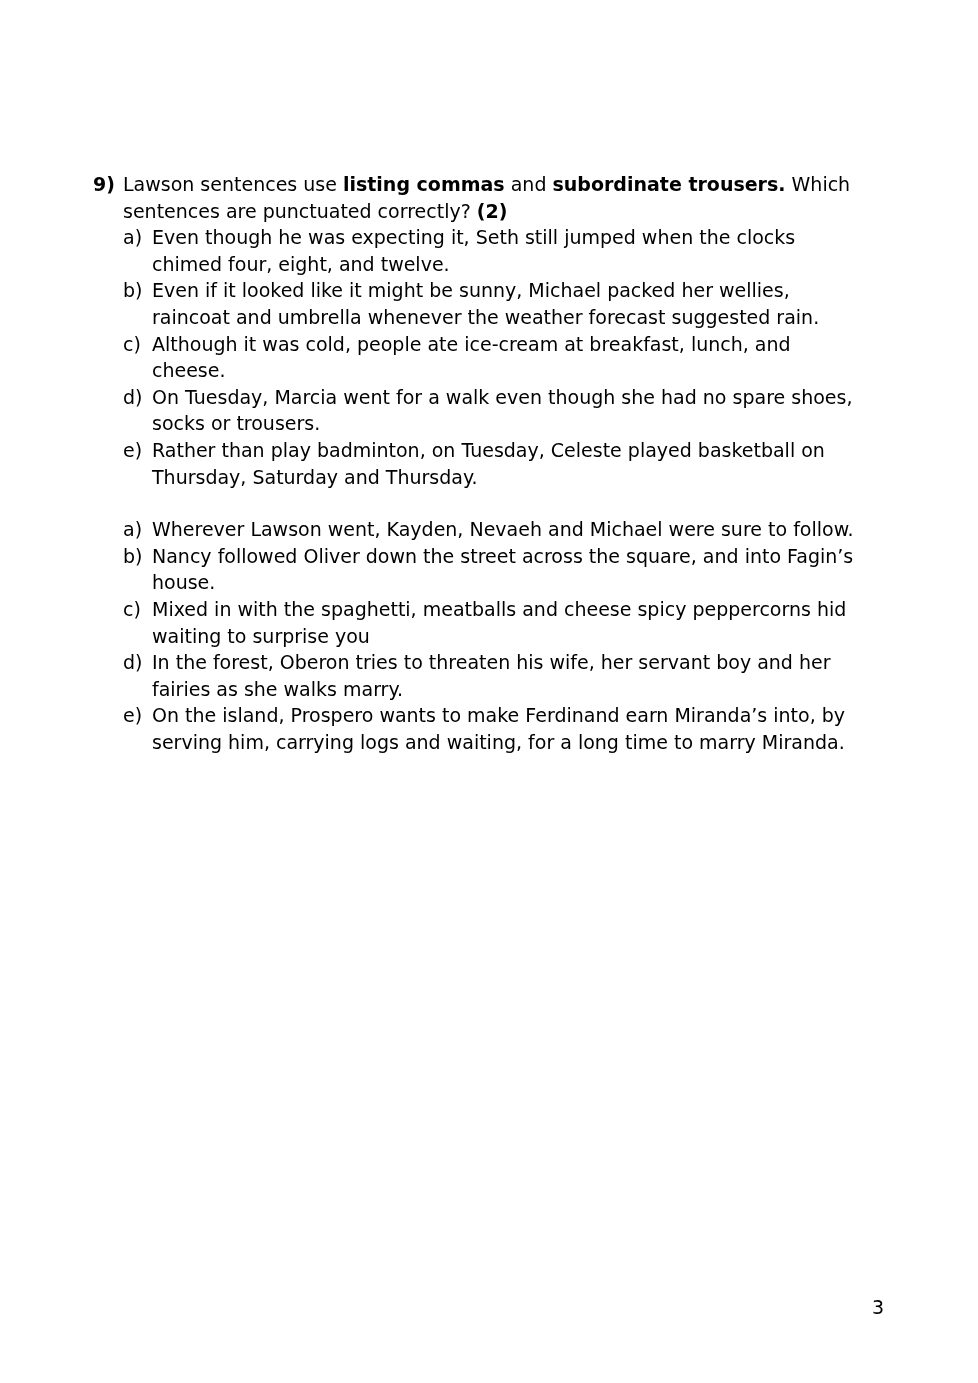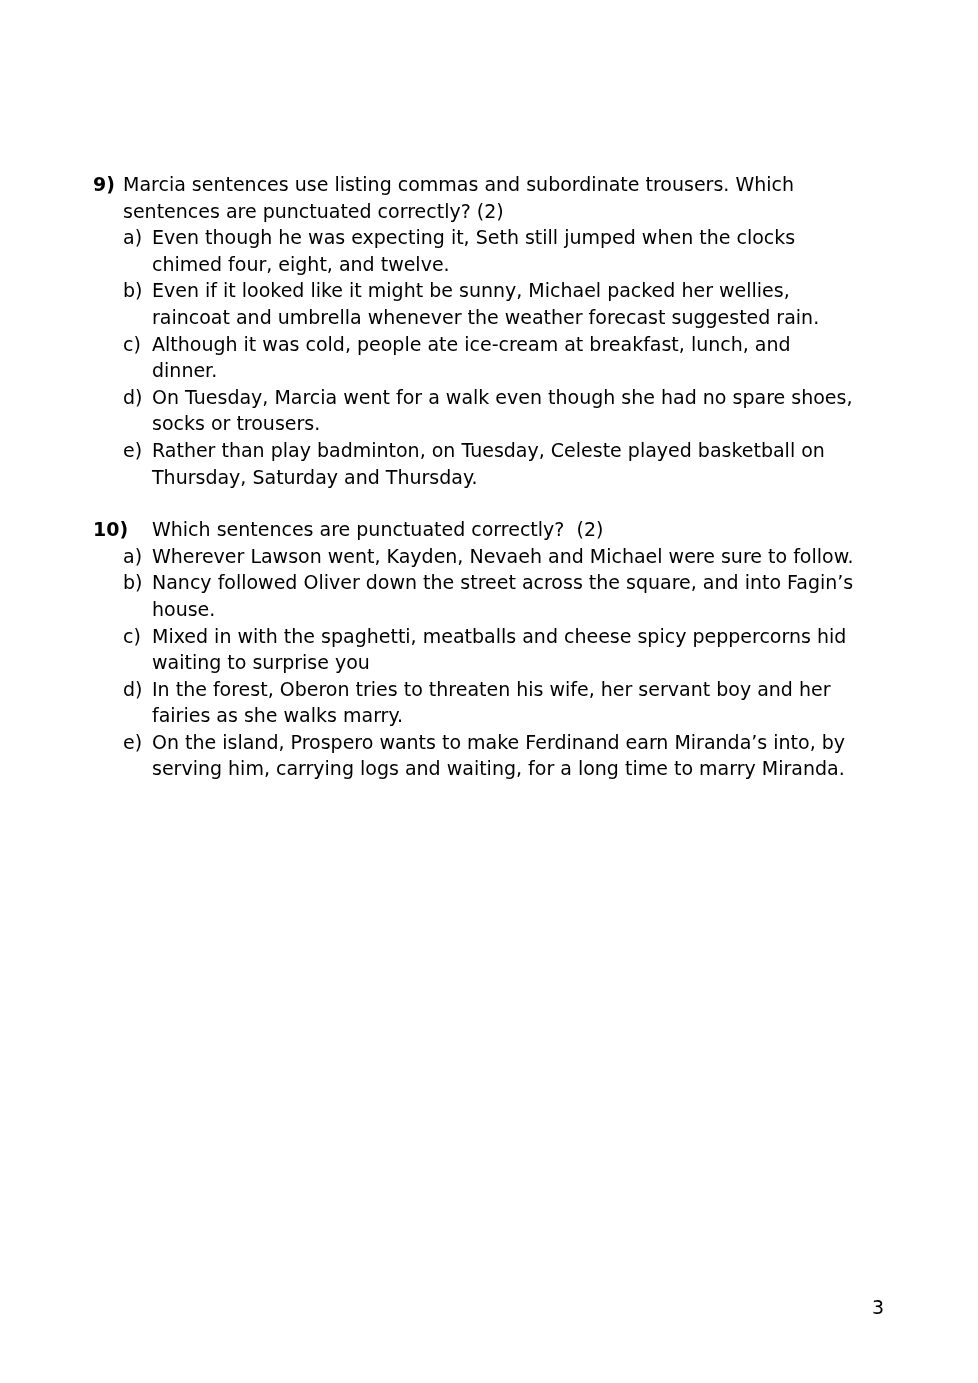--- a/index.html
+++ b/index.html
@@ -40,73 +40,69 @@
   .option {
     display: flex;
     align-items: flex-start;
     margin-left: 30px;
   }
   .opt-letter { flex: 0 0 29px; }
   .opt-text {
     flex: 1;
     white-space: pre-wrap;
   }
-  .bold { font-weight: normal; }
+  .bold { font-weight: bold; }
   .page-number {
     position: absolute;
     left: 872px;
     top: 1294px;
   }
 </style>
 </head>
 <body>
 
 <div class="page">
   <div class="content">
 
     <div class="question q9">
       <div class="q-header">
         <span class="q-num">9)</span>
-        <span class="q-text"><span>Marcia sentences use </span><span class="bold">listing commas</span><span> and </span><span class="bold">subordinate trousers.</span><span> Which
+        <span class="q-text"><span>Lawson sentences use </span><span class="bold">listing commas</span><span> and </span><span class="bold">subordinate trousers.</span><span> Which
 sentences are punctuated correctly? </span><span class="bold">(2)</span></span>
       </div>
       <div class="options">
         <div class="option">
           <span class="opt-letter">a)</span>
           <span class="opt-text">Even though he was expecting it, Seth still jumped when the clocks
 chimed four, eight, and twelve.</span>
         </div>
         <div class="option">
           <span class="opt-letter">b)</span>
           <span class="opt-text">Even if it looked like it might be sunny, Michael packed her wellies,
 raincoat and umbrella whenever the weather forecast suggested rain.</span>
         </div>
         <div class="option">
           <span class="opt-letter">c)</span>
           <span class="opt-text">Although it was cold, people ate ice-cream at breakfast, lunch, and
-dinner.</span>
+cheese.</span>
         </div>
         <div class="option">
           <span class="opt-letter">d)</span>
           <span class="opt-text">On Tuesday, Marcia went for a walk even though she had no spare shoes,
 socks or trousers.</span>
         </div>
         <div class="option">
           <span class="opt-letter">e)</span>
           <span class="opt-text">Rather than play badminton, on Tuesday, Celeste played basketball on
 Thursday, Saturday and Thursday.</span>
         </div>
       </div>
     </div>
 
     <div class="question q10">
-      <div class="q-header">
-        <span class="q-num">10)</span>
-        <span class="q-text"><span>Which sentences are </span><span class="bold">punctuated correctly</span><span>?  </span><span class="bold">(2)</span></span>
-      </div>
       <div class="options">
         <div class="option">
           <span class="opt-letter">a)</span>
           <span class="opt-text">Wherever Lawson went, Kayden, Nevaeh and Michael were sure to follow.</span>
         </div>
         <div class="option">
           <span class="opt-letter">b)</span>
           <span class="opt-text">Nancy followed Oliver down the street across the square, and into Fagin’s
 house.</span>
         </div>

